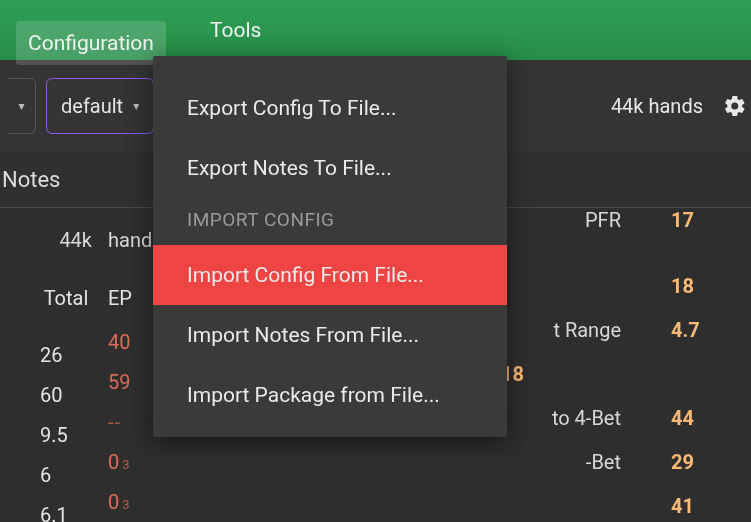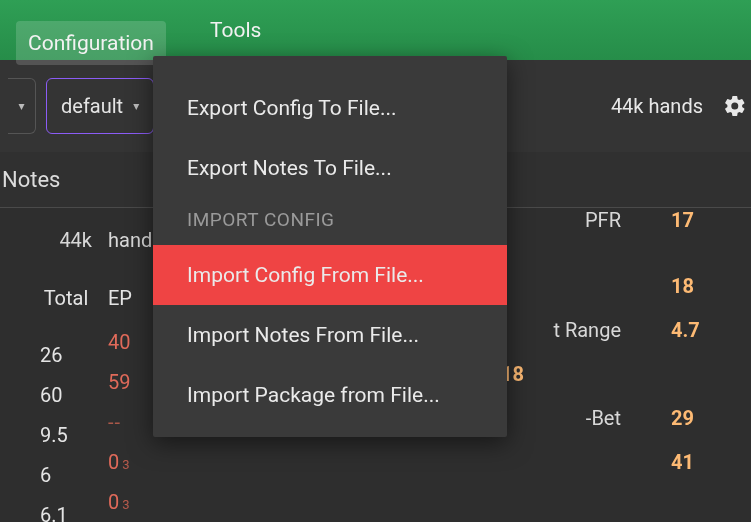--- a/index.html
+++ b/index.html
@@ -224,20 +224,24 @@
     <span class="stat-val">18</span>
   </div>
   <div class="stat-row">
     <span class="stat-label">t Range</span>
     <span class="stat-val">4.7</span>
   </div>
   <div class="stat-row">
     <span class="stat-val">18</span>
   </div>
   <div class="stat-row">
+    <span class="stat-label">to 4-Bet</span>
+    <span class="stat-val">44</span>
+  </div>
+  <div class="stat-row">
     <span class="stat-label">-Bet</span>
     <span class="stat-val">29</span>
   </div>
   <div class="stat-row">
     <span class="stat-label"></span>
     <span class="stat-val">41</span>
   </div>
 </div>
 
 <div class="dropdown">

